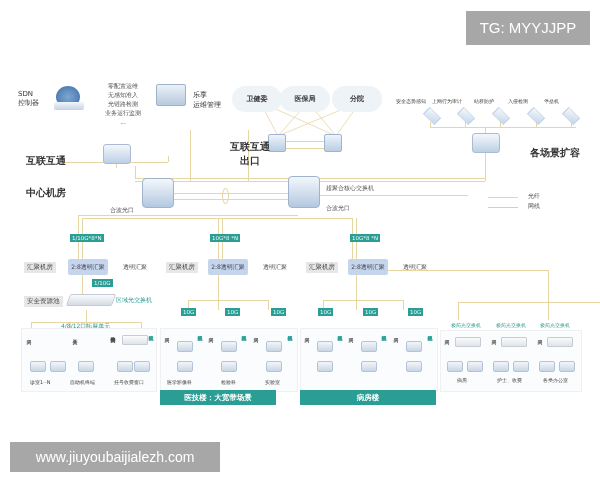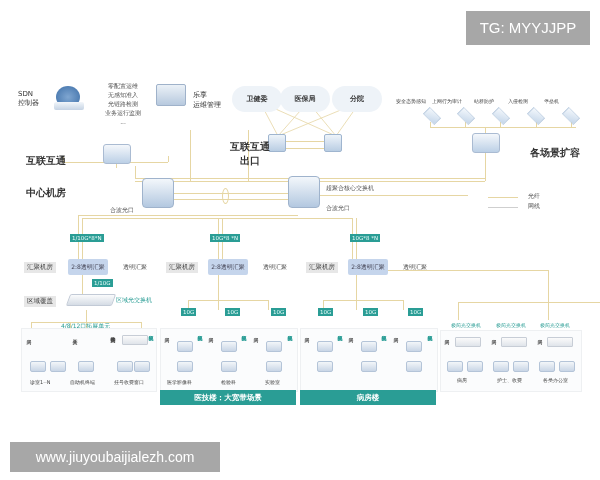--- a/index.html
+++ b/index.html
@@ -178,21 +178,21 @@
 
   <div class="abs graybox" style="left:148px;top:192px;">汇聚机房</div>
   <div class="abs bluebox" style="left:190px;top:189px;">2:8透明汇聚</div>
   <div class="abs lbl-g" style="left:245px;top:193px;">透明汇聚</div>
 
   <div class="abs graybox" style="left:288px;top:192px;">汇聚机房</div>
   <div class="abs bluebox" style="left:330px;top:189px;">2:8透明汇聚</div>
   <div class="abs lbl-g" style="left:385px;top:193px;">透明汇聚</div>
 
   <div class="abs tag" style="left:74px;top:209px;">1/10G</div>
-  <div class="abs graybox" style="left:6px;top:226px;">区域覆盖</div>
+  <div class="abs graybox" style="left:6px;top:226px;">安全资源池</div>
   <div class="abs" style="left:50px;top:224px;width:44px;height:10px;background:linear-gradient(#fafbfc,#d5dce5);border:1px solid #c2cad6;border-radius:2px;transform:skewX(-20deg);"></div>
   <div class="abs" style="left:98px;top:226px;font-size:6px;color:#2a9d95;">区域光交换机</div>
   <div class="abs" style="left:43px;top:252px;font-size:6px;color:#2a9d95;">4/8/12口拓展单元</div>
 
   <div class="abs tag" style="left:163px;top:238px;">10G</div>
   <div class="abs tag" style="left:207px;top:238px;">10G</div>
   <div class="abs tag" style="left:253px;top:238px;">10G</div>
   <div class="abs tag" style="left:300px;top:238px;">10G</div>
   <div class="abs tag" style="left:345px;top:238px;">10G</div>
   <div class="abs tag" style="left:390px;top:238px;">10G</div>
@@ -225,21 +225,21 @@
     <div class="abs vtext-g" style="left:80px;top:2px;">极简光交换机</div>
     <div class="abs dev" style="left:60px;top:32px;"></div>
     <div class="abs lbl-s" style="left:60px;top:50px;">检验科</div>
 
     <div class="abs vtext" style="left:92px;top:4px;">房间</div>
     <div class="abs dev" style="left:105px;top:12px;"></div>
     <div class="abs vtext-g" style="left:126px;top:2px;">极简光交换机</div>
     <div class="abs dev" style="left:105px;top:32px;"></div>
     <div class="abs lbl-s" style="left:104px;top:50px;">实验室</div>
   </div>
-  <div class="abs bar" style="left:142px;top:320px;width:136px;">医技楼：大宽带场景</div>
+  <div class="abs bar" style="left:142px;top:320px;width:116px;">医技楼：大宽带场景</div>
 
   <div class="abs sect" style="left:282px;top:258px;width:136px;height:62px;">
     <div class="abs vtext" style="left:3px;top:4px;">房间</div>
     <div class="abs dev" style="left:16px;top:12px;"></div>
     <div class="abs vtext-g" style="left:36px;top:2px;">极简光交换机</div>
     <div class="abs dev" style="left:16px;top:32px;"></div>
 
     <div class="abs vtext" style="left:47px;top:4px;">房间</div>
     <div class="abs dev" style="left:60px;top:12px;"></div>
     <div class="abs vtext-g" style="left:80px;top:2px;">极简光交换机</div>

